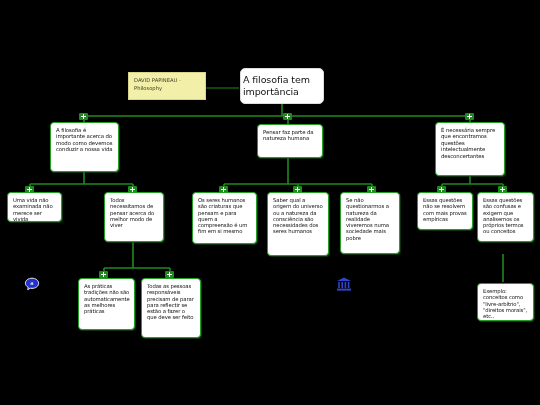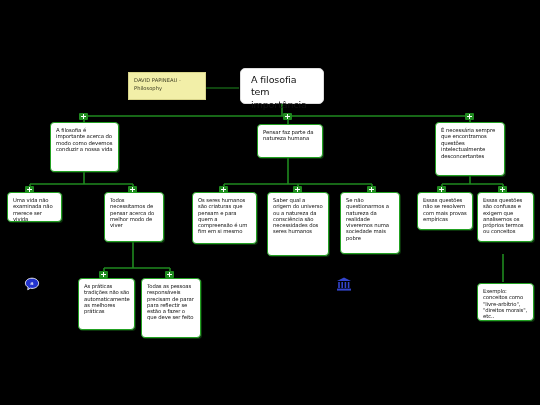--- a/index.html
+++ b/index.html
@@ -30,21 +30,21 @@
     letter-spacing: -0.1px;
     z-index: 5;
     box-shadow: 1px 1px 0 rgba(20,90,20,0.55);
   }
   .node.root {
     border-color: #dddddd;
     border-width: 1.5px;
     border-radius: 5px;
     font-size: 9.5px;
     line-height: 1.3;
-    padding: 5px 10px;
+    padding: 5px 2px;
     box-shadow: none;
   }
   .node.lvl2 { font-size: 5.4px; }
   .node.lvl3 { font-size: 5.3px; }
   .node.lvl4 { font-size: 5.3px; }
   .sticky {
     position: absolute;
     background: #f2efa8;
     border: 1px solid #d8d48a;
     color: #3a3a20;

